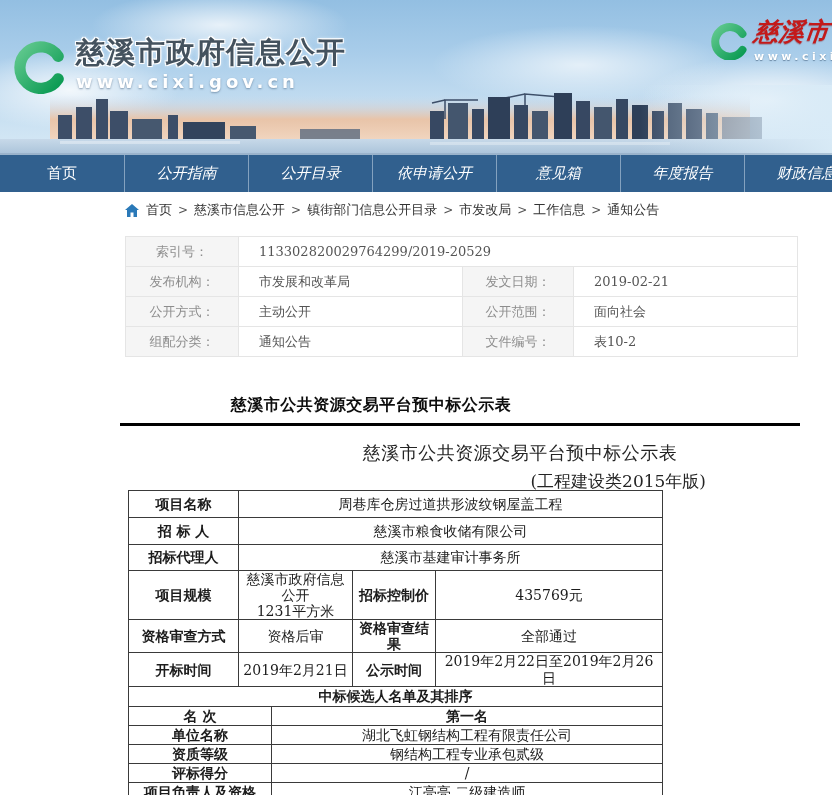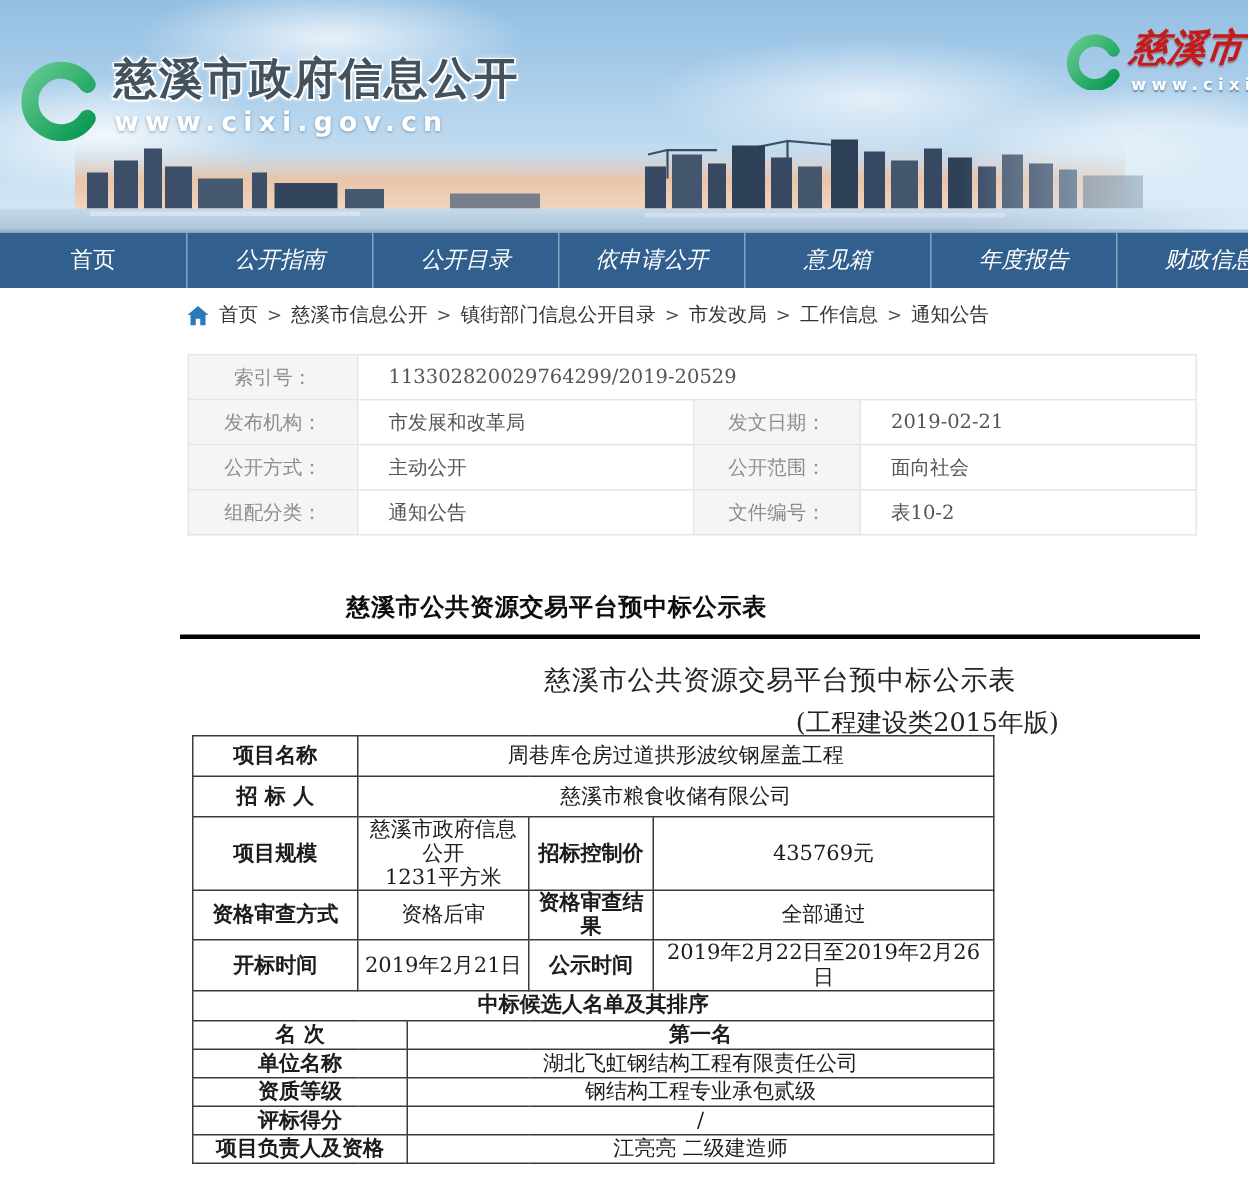--- a/index.html
+++ b/index.html
@@ -261,20 +261,24 @@
     </colgroup>
     <tbody>
         <tr class="tall">
       <td class="lbl">项目名称</td>
       <td colspan="4">周巷库仓房过道拱形波纹钢屋盖工程</td>
     </tr>
     <tr class="tall">
       <td class="lbl">招 标  人</td>
       <td colspan="4">慈溪市粮食收储有限公司</td>
     </tr>
+    <tr class="mid">
+      <td class="lbl">招标代理人</td>
+      <td colspan="4">慈溪市基建审计事务所</td>
+    </tr>
     <tr class="xtall">
       <td class="lbl">项目规模</td>
       <td colspan="2">慈溪市政府信息公开
 1231平方米</td>
       <td class="lbl">招标控制价</td>
       <td>435769元</td>
     </tr>
     <tr>
       <td class="lbl">资格审查方式</td>
       <td colspan="2">资格后审</td>

